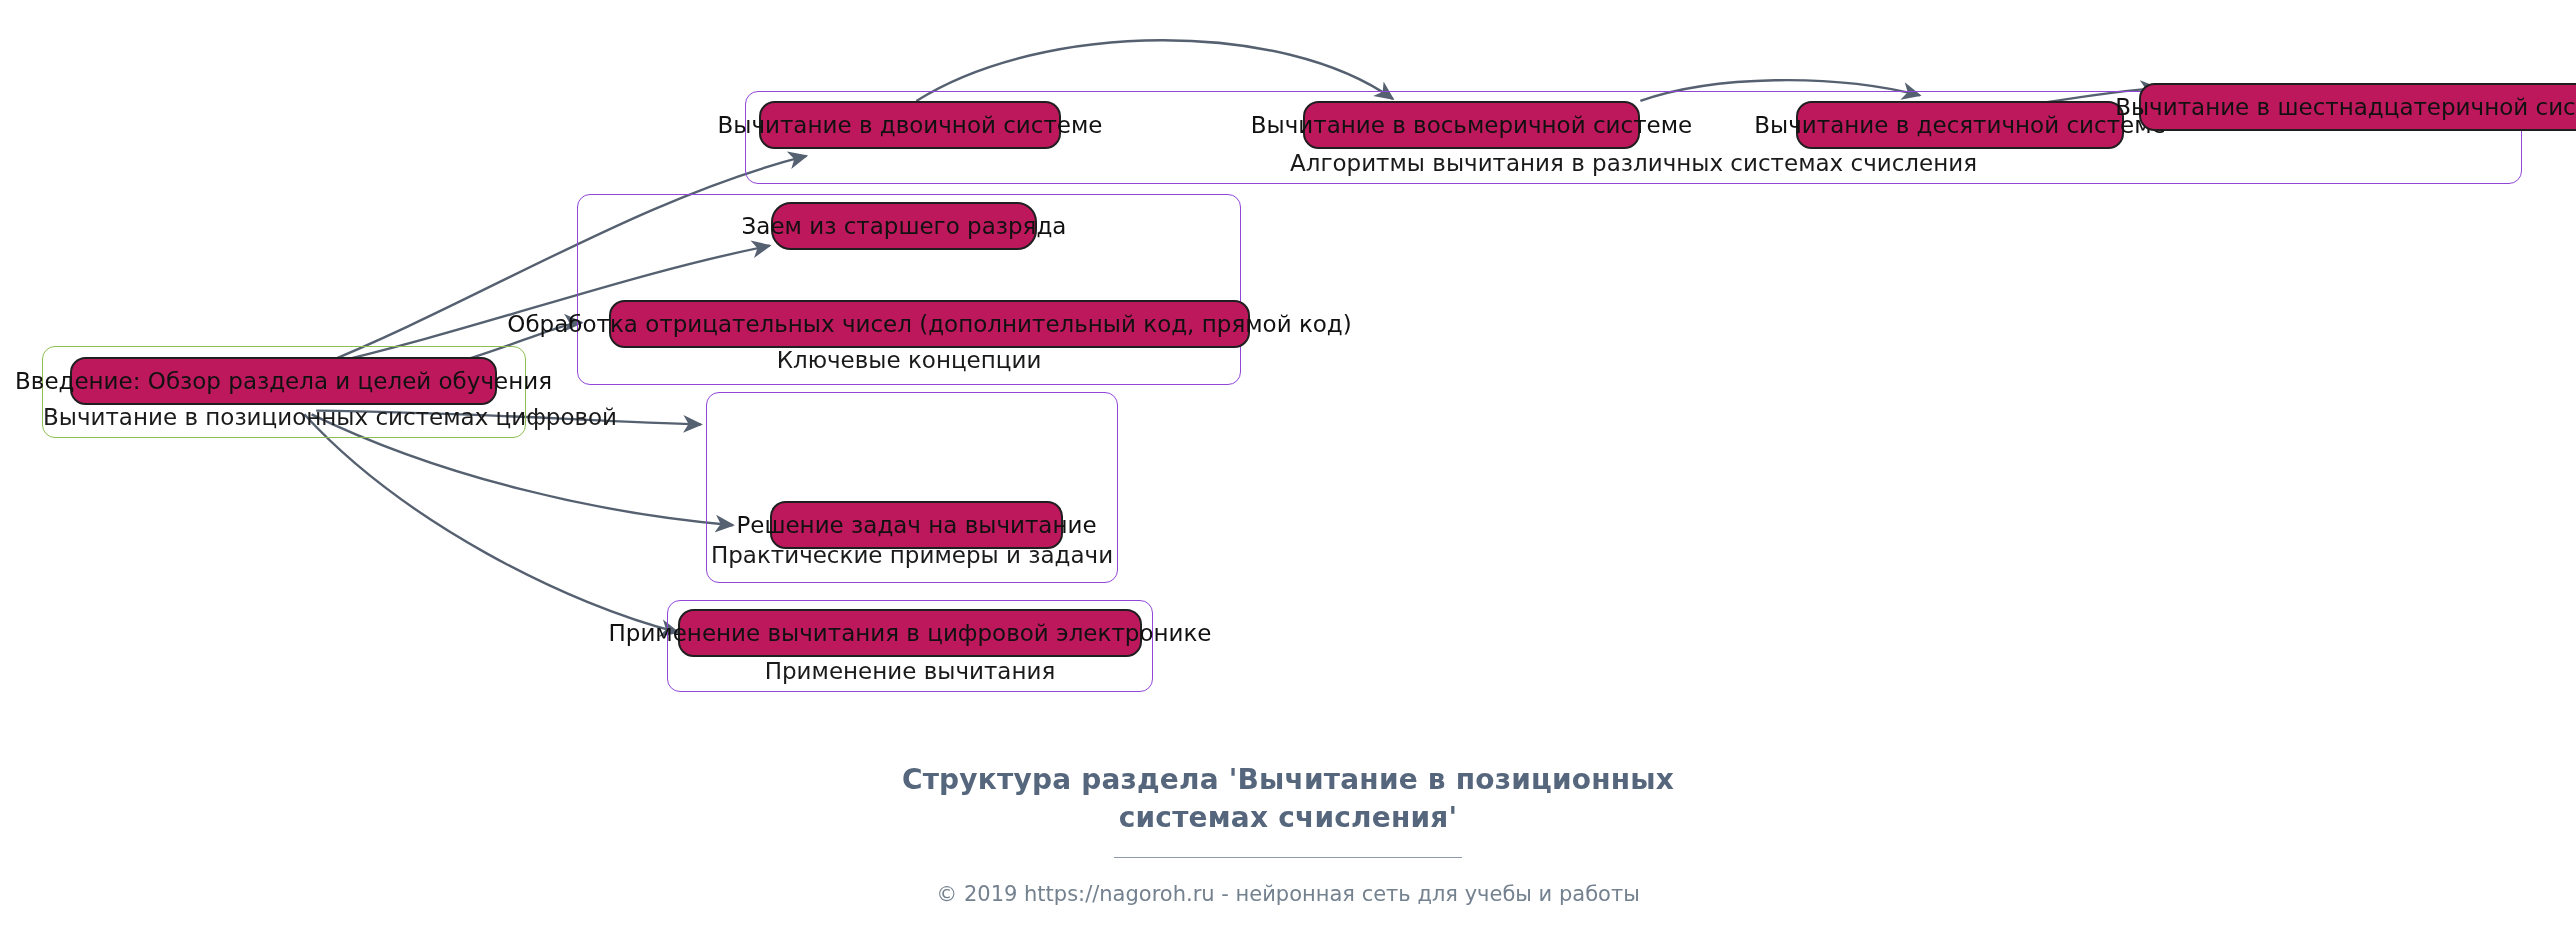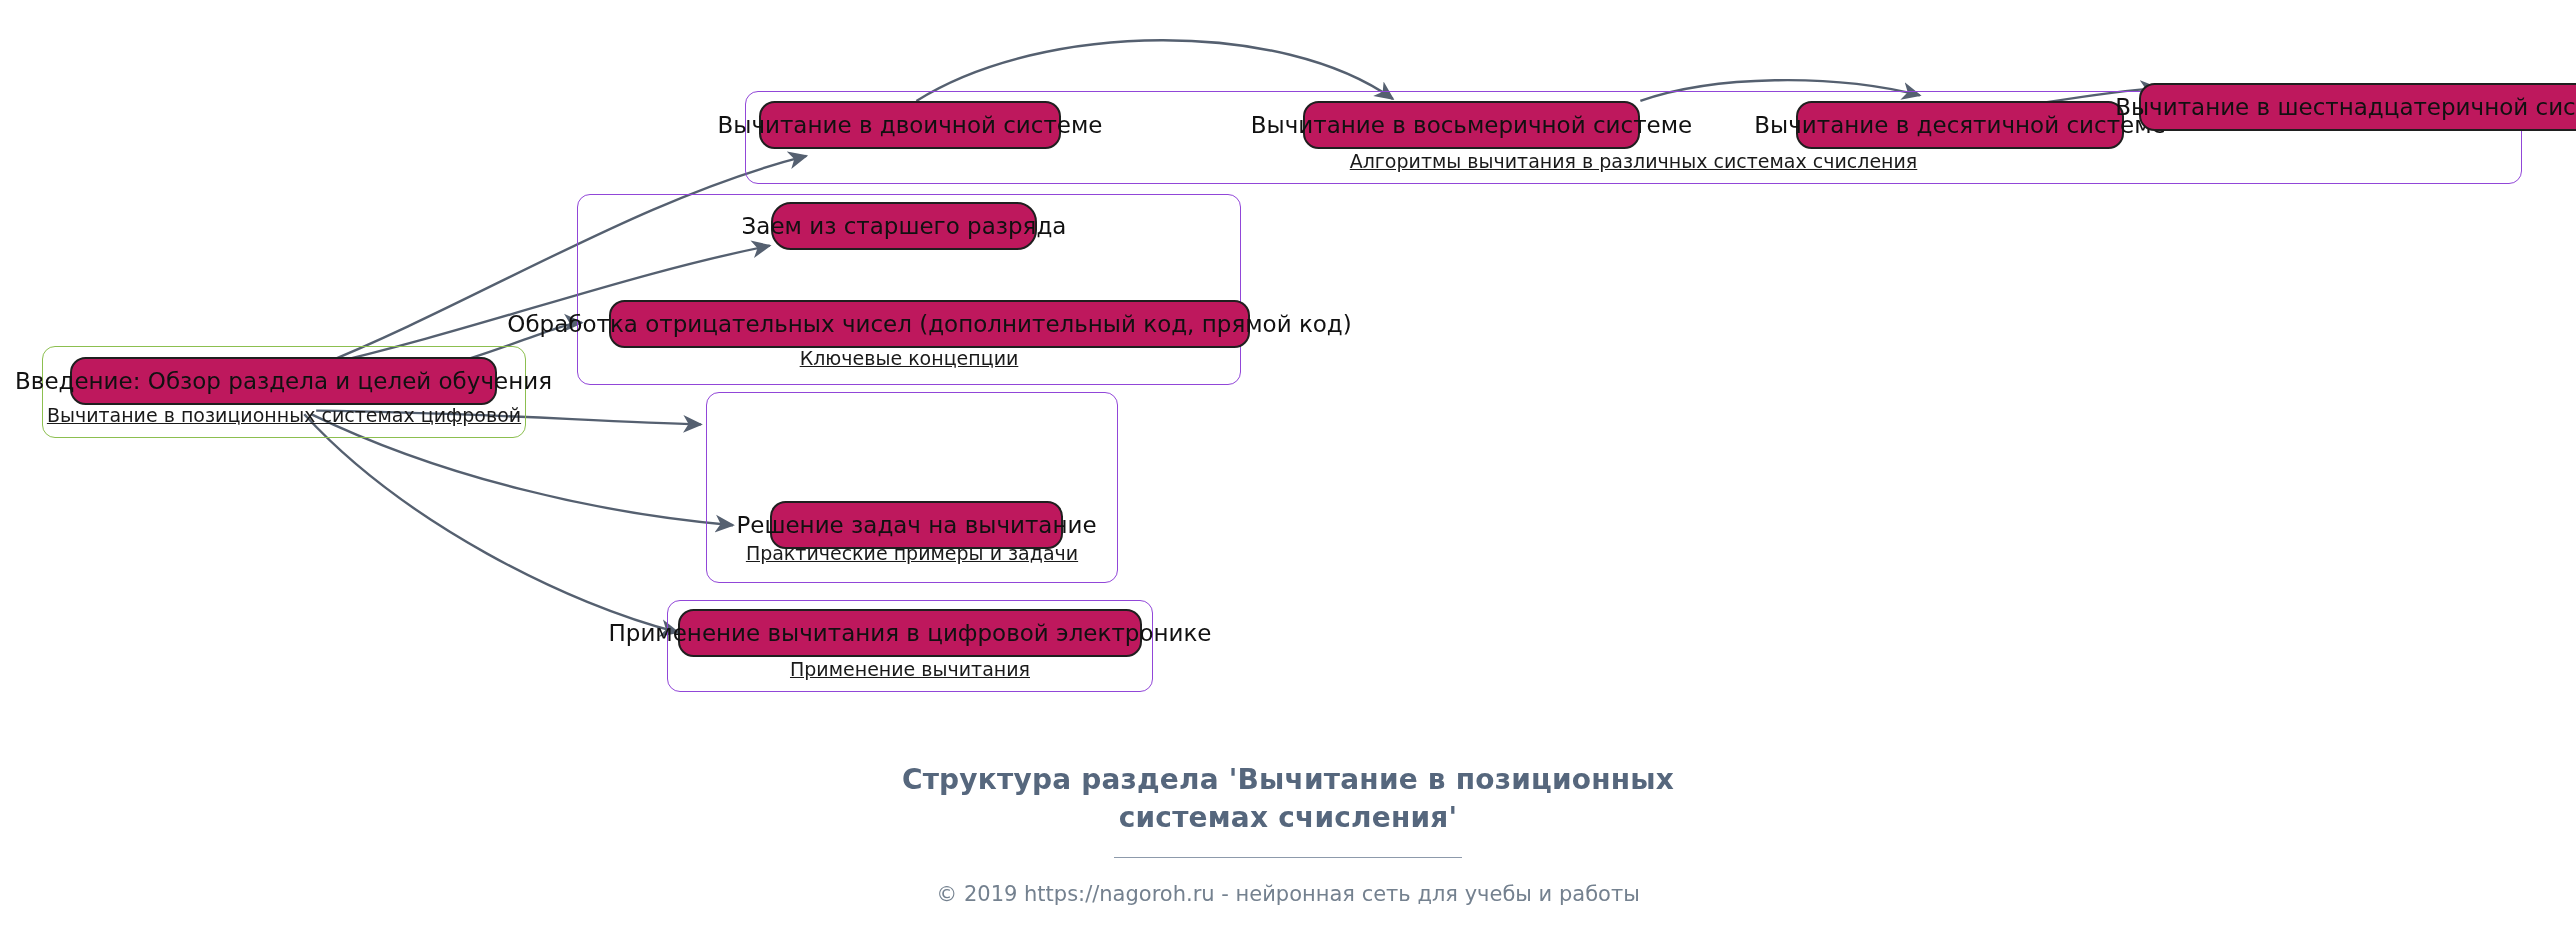--- a/index.html
+++ b/index.html
@@ -51,25 +51,24 @@
     background: transparent;
   }
   .cluster.green {
     border-color: #8cbf4f;
   }
   .cluster-label {
     position: absolute;
     left: 0;
     right: 0;
     text-align: center;
-    font-size: 19px;
+    font-size: 23px;
     color: #1a1a1a;
     white-space: nowrap;
     line-height: 1;
-    text-decoration: underline;
   }
 
   
   .node {
     position: absolute;
     box-sizing: border-box;
     border: 2.3px solid #1f1f1f;
     border-radius: 15.6px;
     background: #be185d;
     display: flex;

